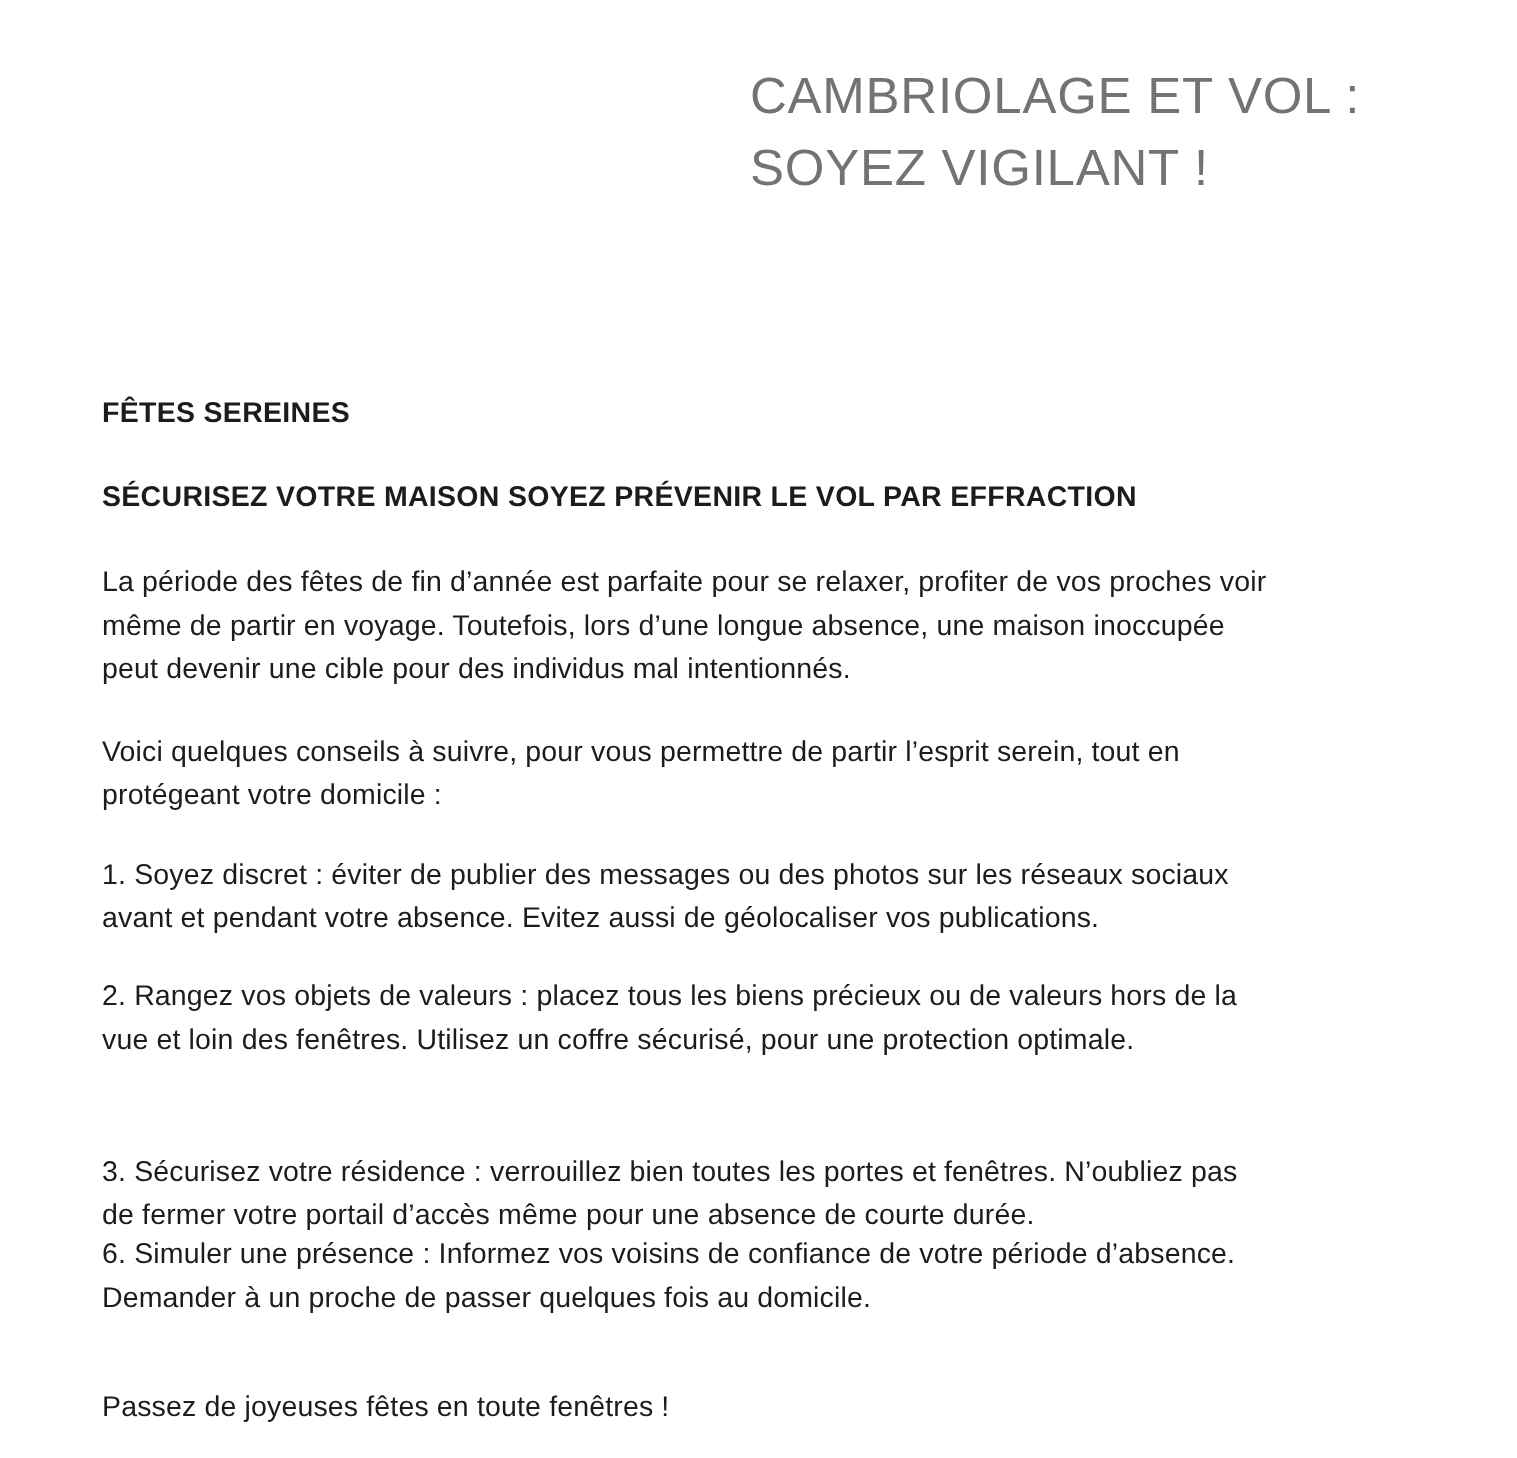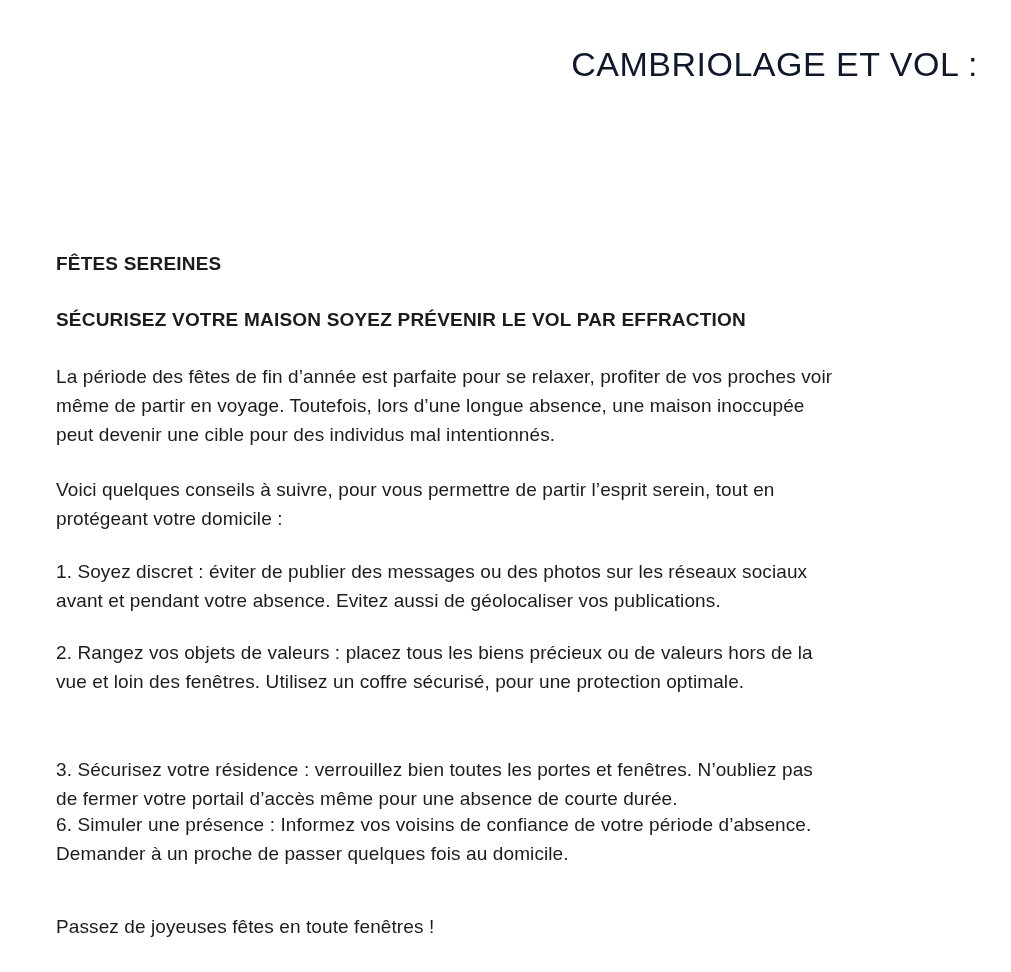--- a/index.html
+++ b/index.html
@@ -15,37 +15,38 @@
              transform:scaleX(0.72);transform-origin:0 0;
              font-family:"DejaVu Sans",sans-serif;white-space:nowrap;}
   .i-wrap{position:relative;display:inline-block;}
   .i-dot{position:absolute;left:8px;top:21px;width:15px;height:11px;background:#a81e52;
          transform:rotate(6deg);}
   .logo-url{position:absolute;left:201px;top:145px;font-size:12.5px;font-weight:bold;
             letter-spacing:2.3px;color:#b4717b;font-family:"DejaVu Sans",sans-serif;
             white-space:nowrap;}
 
   
-  .title{position:absolute;left:500px;top:40px;width:478px;text-align:right;
-         font-size:34px;line-height:48px;color:#0f172a;letter-spacing:0.5px;}
+  .title{position:absolute;left:500px;top:40px;width:478px;text-align:left;
+         font-size:34px;line-height:48px;color:#737373;letter-spacing:0.5px;}
 
   
-  .blk{position:absolute;left:52px;width:900px;margin:4px;font-size:19px;line-height:29px;
+  .blk{position:absolute;left:52px;width:900px;margin:16px;font-size:19px;line-height:29px;
        white-space:pre-line;letter-spacing:0.1px;color:#1c1c1c;}
   .h{font-weight:bold;letter-spacing:0.2px;}
   .blk strong{font-weight:normal;}
 </style>
 </head>
 <body>
 
 <div class="page">
 
 
   <div class="title">
     <div>CAMBRIOLAGE ET VOL :</div>
+    <div>SOYEZ VIGILANT !</div>
   </div>
 
   <section>
     <h2 class="blk h" style="top:245px">FÊTES SEREINES</h2>
     <h2 class="blk h" style="top:301px">SÉCURISEZ VOTRE MAISON SOYEZ PRÉVENIR LE VOL PAR EFFRACTION</h2>
 
     <p class="blk" style="top:358px">La période des fêtes de fin d’année est parfaite pour se relaxer, profiter de vos proches voir
 même de partir en voyage. Toutefois, lors d’une longue absence, une maison inoccupée
 peut devenir une cible pour des individus mal intentionnés.</p>
     <p class="blk" style="top:471px">Voici quelques conseils à suivre, pour vous permettre de partir l’esprit serein, tout en

